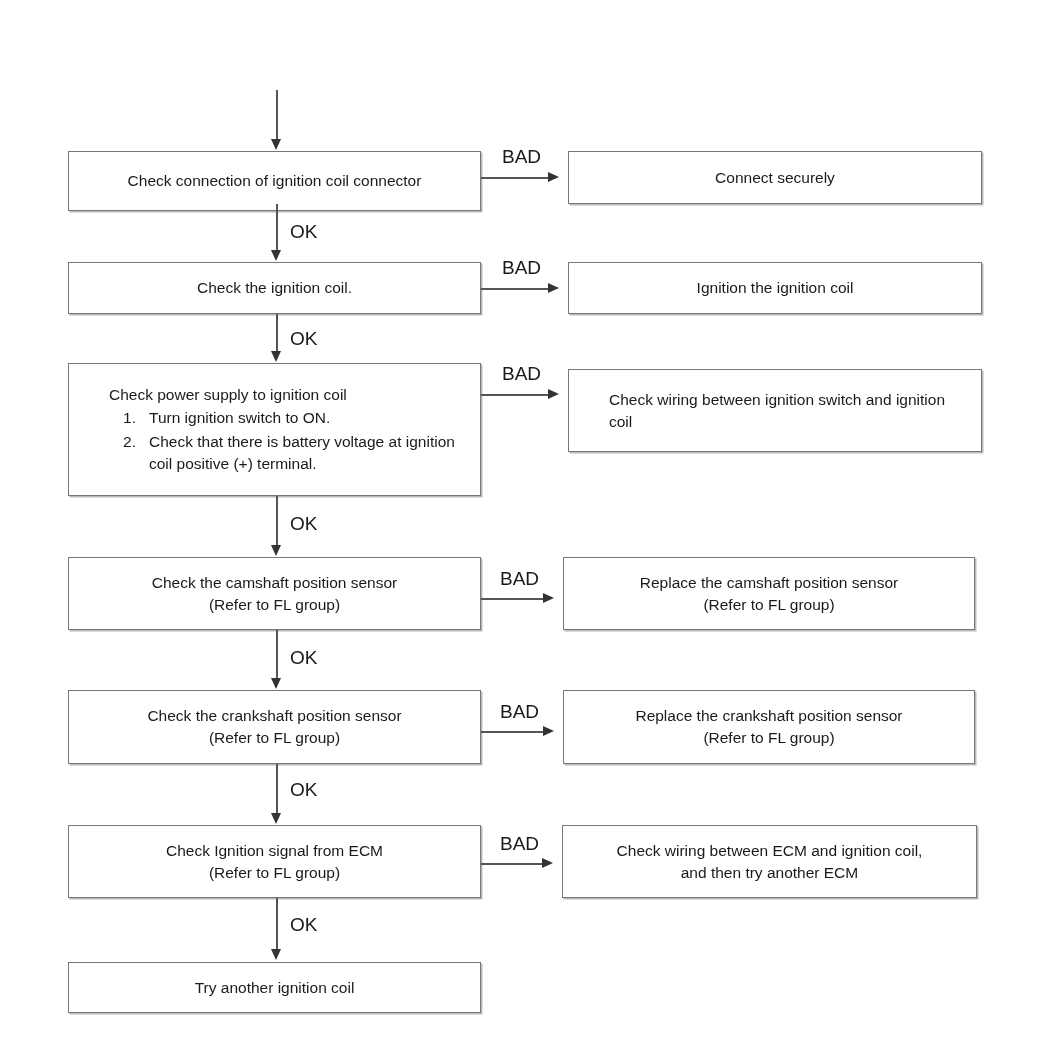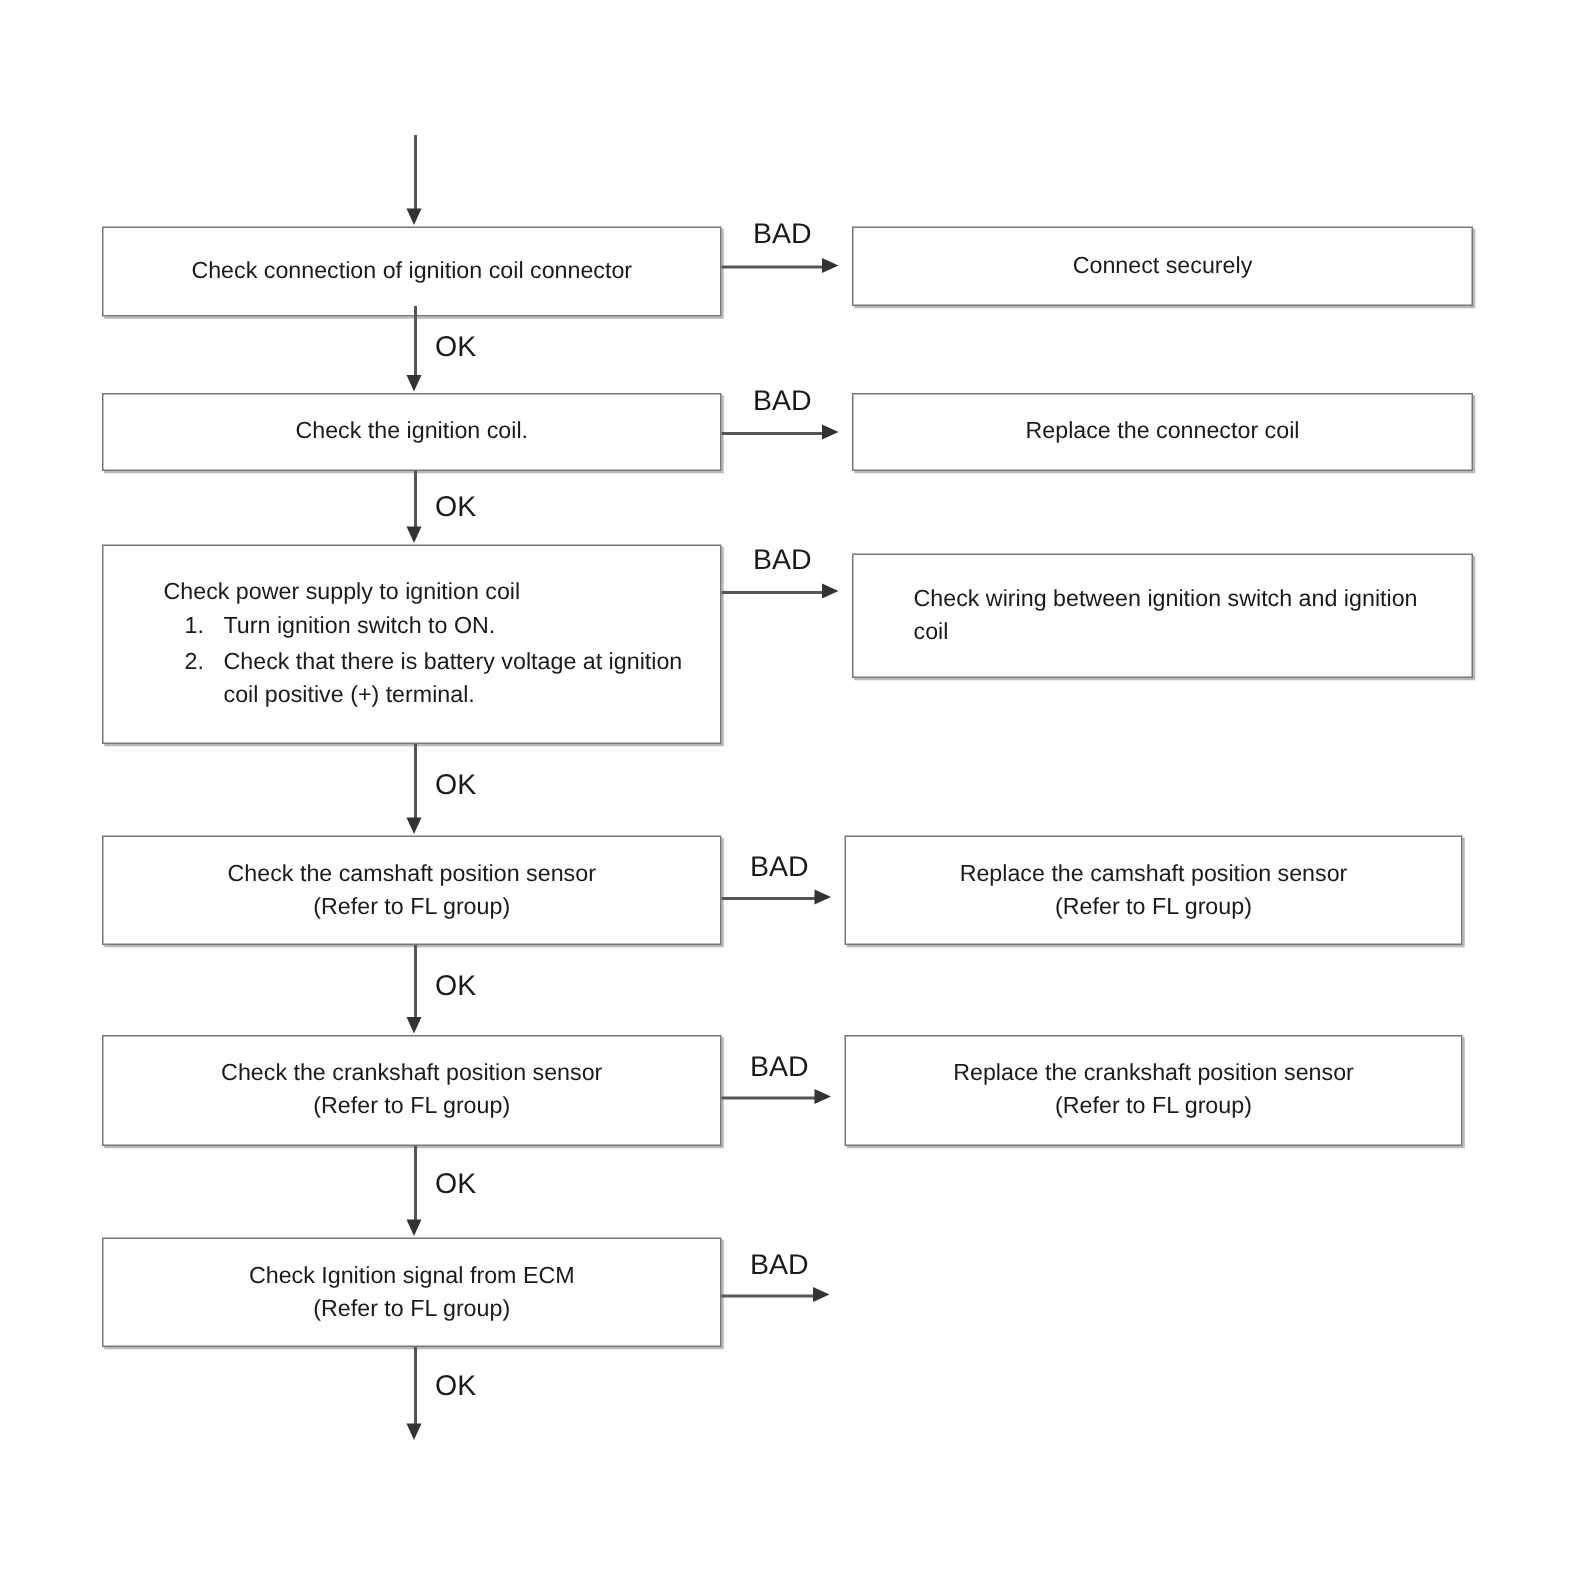--- a/index.html
+++ b/index.html
@@ -132,43 +132,50 @@
   <div class="node" style="left:68px; top:690px; width:413px; height:74px;">
     <span class="node-text">Check the crankshaft position sensor
 (Refer to FL group)</span>
   </div>
 
   <div class="node" style="left:68px; top:825px; width:413px; height:73px;">
     <span class="node-text">Check Ignition signal from ECM
 (Refer to FL group)</span>
   </div>
 
+  <div class="node" style="left:68px; top:962px; width:413px; height:51px;">
+    <span class="node-text">Try another ignition coil</span>
+  </div>
 
   <div class="node" style="left:568px; top:151px; width:414px; height:53px;">
     <span class="node-text">Connect securely</span>
   </div>
 
   <div class="node" style="left:568px; top:262px; width:414px; height:52px;">
-    <span class="node-text">Replace the connector coil</span>
+    <span class="node-text">Ignition the ignition coil</span>
   </div>
 
   <div class="node left-align" style="left:568px; top:369px; width:414px; height:83px;">
     <span class="node-text" style="padding-right:24px;">Check wiring between ignition switch and ignition coil</span>
   </div>
 
   <div class="node" style="left:563px; top:557px; width:412px; height:73px;">
     <span class="node-text">Replace the camshaft position sensor
 (Refer to FL group)</span>
   </div>
 
   <div class="node" style="left:563px; top:690px; width:412px; height:74px;">
     <span class="node-text">Replace the crankshaft position sensor
 (Refer to FL group)</span>
   </div>
 
+  <div class="node" style="left:562px; top:825px; width:415px; height:73px;">
+    <span class="node-text">Check wiring between ECM and ignition coil,
+and then try another ECM</span>
+  </div>
 
   <div class="edge edge-v" style="left:276px; top:90px; height:50px;"></div>
   <div class="arrow-down" style="left:271.3px; top:139px;"></div>
 
   <div class="edge edge-v" style="left:276px; top:204px; height:47px;"></div>
   <div class="arrow-down" style="left:271.3px; top:250px;"></div>
   <div class="edge-label" style="left:290px; top:222px;">OK</div>
 
   <div class="edge edge-v" style="left:276px; top:314px; height:38px;"></div>
   <div class="arrow-down" style="left:271.3px; top:351px;"></div>

